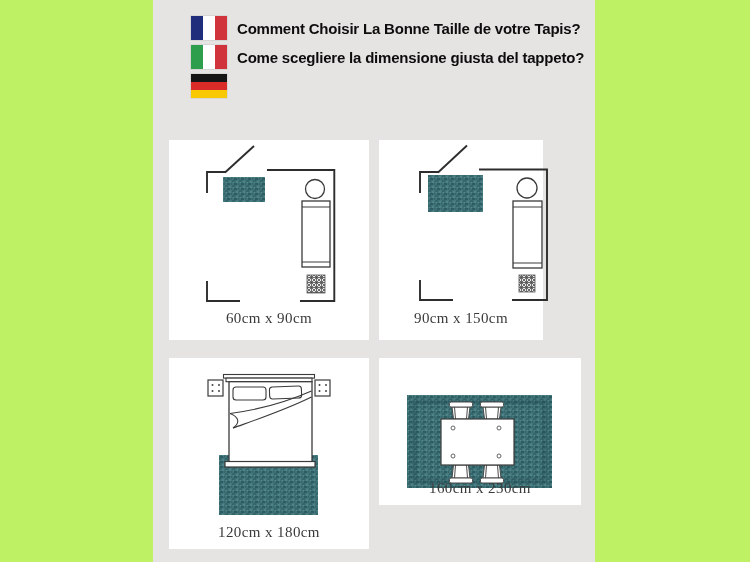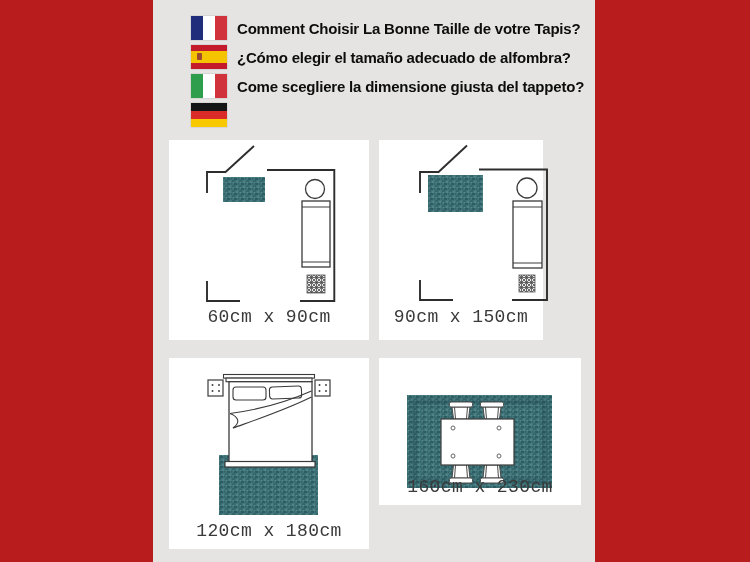--- a/index.html
+++ b/index.html
@@ -1,17 +1,17 @@
 <!DOCTYPE html>
 <html><head>
 <meta charset="utf-8">
 <style>
   html,body{margin:0;padding:0;background:#ffffff;}
   .stage{
-    position:relative;width:750px;height:562px;background:#b91c1c;overflow:hidden;
+    position:relative;width:750px;height:562px;background:#bef264;overflow:hidden;
     font-family:"Liberation Sans", sans-serif;
   }
   .canvas{
     position:absolute;left:153px;top:0;width:442px;height:562px;background:#e5e4e3;
   }
   
   .header{position:absolute;left:191px;top:16px;}
   .lang-row{display:flex;align-items:center;height:24px;margin-bottom:5px;}
   .flag{position:relative;width:36px;height:24px;flex:0 0 36px;display:flex;box-shadow:0 0 0 0.5px rgba(0,0,0,0.12);}
   .flag .v{flex:1;}
@@ -25,21 +25,21 @@
   .lang-text{margin-left:10px;font-size:15px;font-weight:bold;color:#0d0d0d;letter-spacing:-0.2px;white-space:nowrap;}
   
   .panel{position:absolute;background:#ffffff;}
   .p1{left:169px;top:140px;width:200px;height:200px;}
   .p2{left:379px;top:140px;width:164px;height:200px;}
   .p3{left:169px;top:358px;width:200px;height:191px;}
   .p4{left:379px;top:358px;width:202px;height:147px;}
   .panel svg{position:absolute;left:0;top:0;}
   .size-label{
     position:absolute;left:0;width:100%;text-align:center;
-    font-family:Liberation Mono, monospace;font-size:18px;color:#3a3a3a;letter-spacing:0.4px;
+    font-family:Liberation Serif, serif;font-size:15px;color:#3a3a3a;letter-spacing:0.4px;
   }
   .p1 .size-label,.p2 .size-label{bottom:13px;}
   .p3 .size-label,.p4 .size-label{bottom:8px;margin-top:48px;}
   .defs-holder{position:absolute;width:0;height:0;}
 </style>
 </head>
 <body>
 
 <div class="stage">
 
@@ -67,30 +67,20 @@
 
     <div class="lang-row">
       <div class="flag fr">
         <div class="v v1"></div>
           <div class="v v2"></div>
           <div class="v v3"></div>
       </div>
       <div class="lang-text">Comment Choisir La Bonne Taille de votre Tapis?</div>
     </div>
 
-    <div class="lang-row">
-      <div class="flag flag-h es">
-        <div class="h h1"></div>
-          <div class="h h2">
-            <div class="emblem"></div>
-          </div>
-          <div class="h h3"></div>
-      </div>
-      <div class="lang-text">¿Cómo elegir el tamaño adecuado de alfombra?</div>
-    </div>
 
     <div class="lang-row">
       <div class="flag it">
         <div class="v v1"></div>
           <div class="v v2"></div>
           <div class="v v3"></div>
       </div>
       <div class="lang-text">Come scegliere la dimensione giusta del tappeto?</div>
     </div>
 

